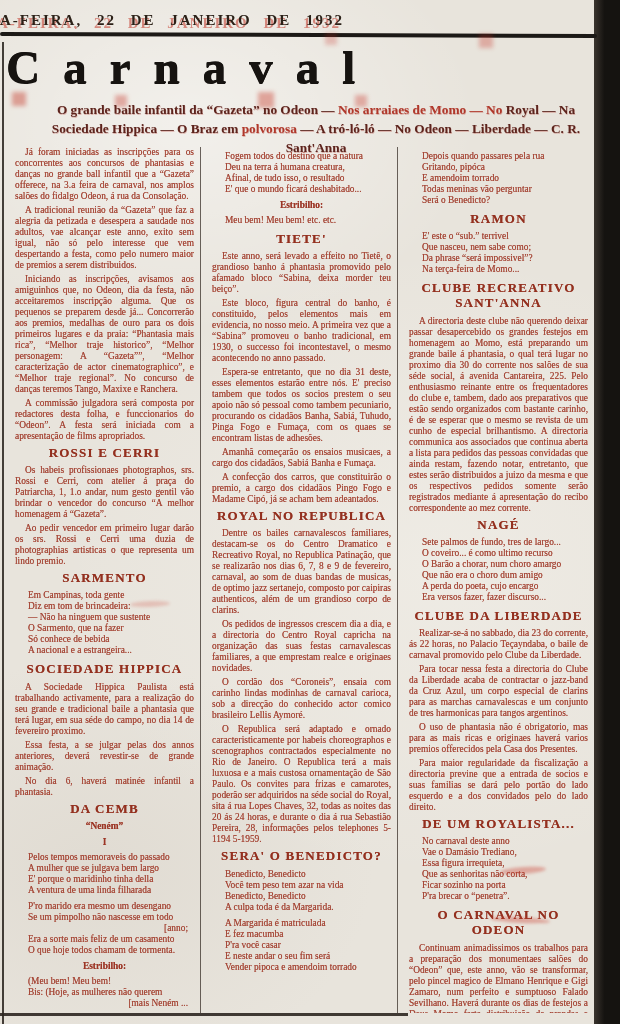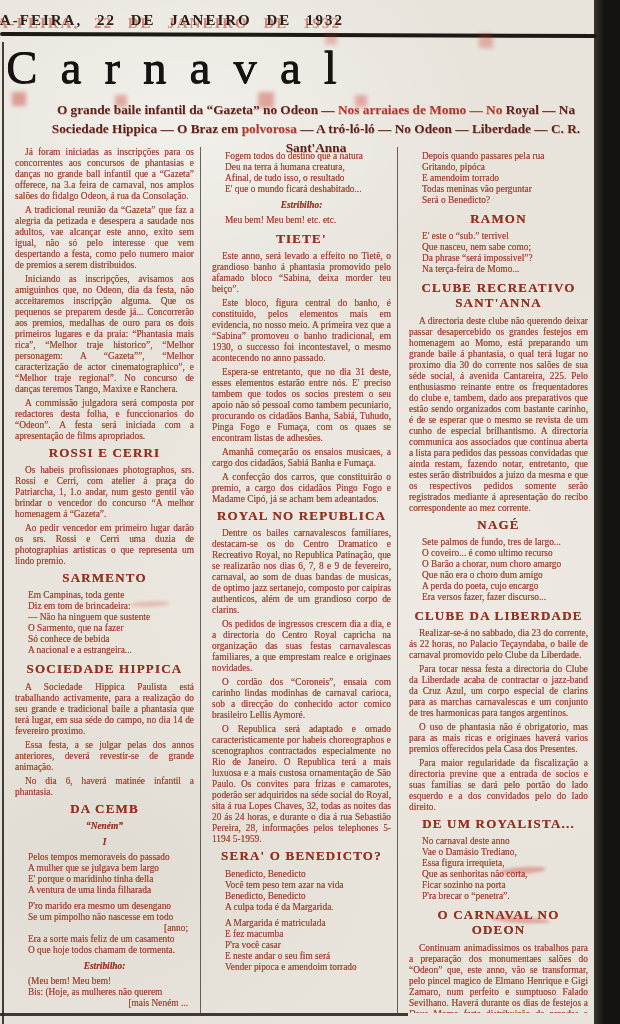--- a/index.html
+++ b/index.html
@@ -16,21 +16,21 @@
   .edge-band-right{position:absolute;top:0;right:0;width:26px;height:1024px;background:linear-gradient(to right,#3a342e,#151310 40%);}
   .edge-line-left{position:absolute;top:42px;left:2px;width:2px;height:982px;background:#26201a;opacity:.85;}
   .masthead{
     position:absolute;top:12px;left:-11px;width:600px;overflow:hidden;white-space:nowrap;
     font-size:15px;font-weight:bold;letter-spacing:2px;word-spacing:9px;color:#2c2118;
     text-shadow:-3px 3px 0 rgba(193,53,38,.55);
   }
   .top-rule{position:absolute;top:33px;left:0;width:597px;height:4px;background:#1c1916;transform:rotate(.18deg);border-radius:2px;}
   .headline{
     position:absolute;top:40px;left:6px;width:560px;
-    font-size:47px;font-weight:normal;color:#161310;letter-spacing:23px;white-space:nowrap;
+    font-size:47px;font-weight:bold;color:#161310;letter-spacing:23px;white-space:nowrap;
     text-shadow:.6px 0 0 #161310,0 .5px 0 #161310;
   }
   .smudges{position:absolute;top:98px;left:0;width:2px;height:2px;background:transparent;
     box-shadow:
       18px 0 0 6px rgba(196,44,30,.40), 120px 2px 0 5px rgba(196,44,30,.35),
       265px 1px 0 7px rgba(196,44,30,.38), 360px 2px 0 5px rgba(196,44,30,.33),
       485px -58px 0 6px rgba(196,44,30,.30), 330px -60px 0 5px rgba(196,44,30,.25);
     filter:blur(2px);}
   .deck{
     position:absolute;top:101px;left:42px;width:548px;
@@ -40,21 +40,21 @@
   .deck .red{color:#b0382b;}
   .columns{
     position:absolute;top:147px;left:4px;width:590px;height:866px;display:flex;overflow:hidden;
   }
   .col{flex:1 1 0;padding:0 6px 0 11px;overflow:hidden;color:#a64737;
     font-size:9.4px;line-height:1.17;text-align:justify;
     text-shadow:0 0 .5px rgba(166,71,55,.85);}
   .col+.col{border-left:1px solid rgba(45,35,28,.7);}
   .col p{margin:0 0 3px;text-indent:10px;}
   .col h3{margin:0 0 5px;text-align:center;font-size:13px;letter-spacing:1.2px;color:#93301f;font-weight:bold;}
-  .center{text-align:center;font-weight:bold;margin:5px 0 2px;color:#9c3626;font-style:italic;}
+  .center{text-align:center;font-weight:bold;margin:5px 0 2px;color:#9c3626;}
   .verse{margin:4px 0 5px 13px;text-align:left;}
   .verse .vline{white-space:nowrap;}
   .verse .cont{text-align:right;padding-right:6px;}
   .bottom-rule{position:absolute;top:1013px;left:0;width:408px;height:3px;background:#2c2620;opacity:.9;}
   .scribble{position:absolute;border-radius:50%;filter:blur(1.5px);background:rgba(200,50,35,.35);}
   .scr1{top:867px;left:500px;width:46px;height:7px;transform:rotate(-4deg);}
   .scr2{top:917px;left:490px;width:60px;height:6px;transform:rotate(3deg);}
   .scr3{top:601px;left:130px;width:40px;height:6px;transform:rotate(-2deg);opacity:.6;}
 </style>
 </head>

